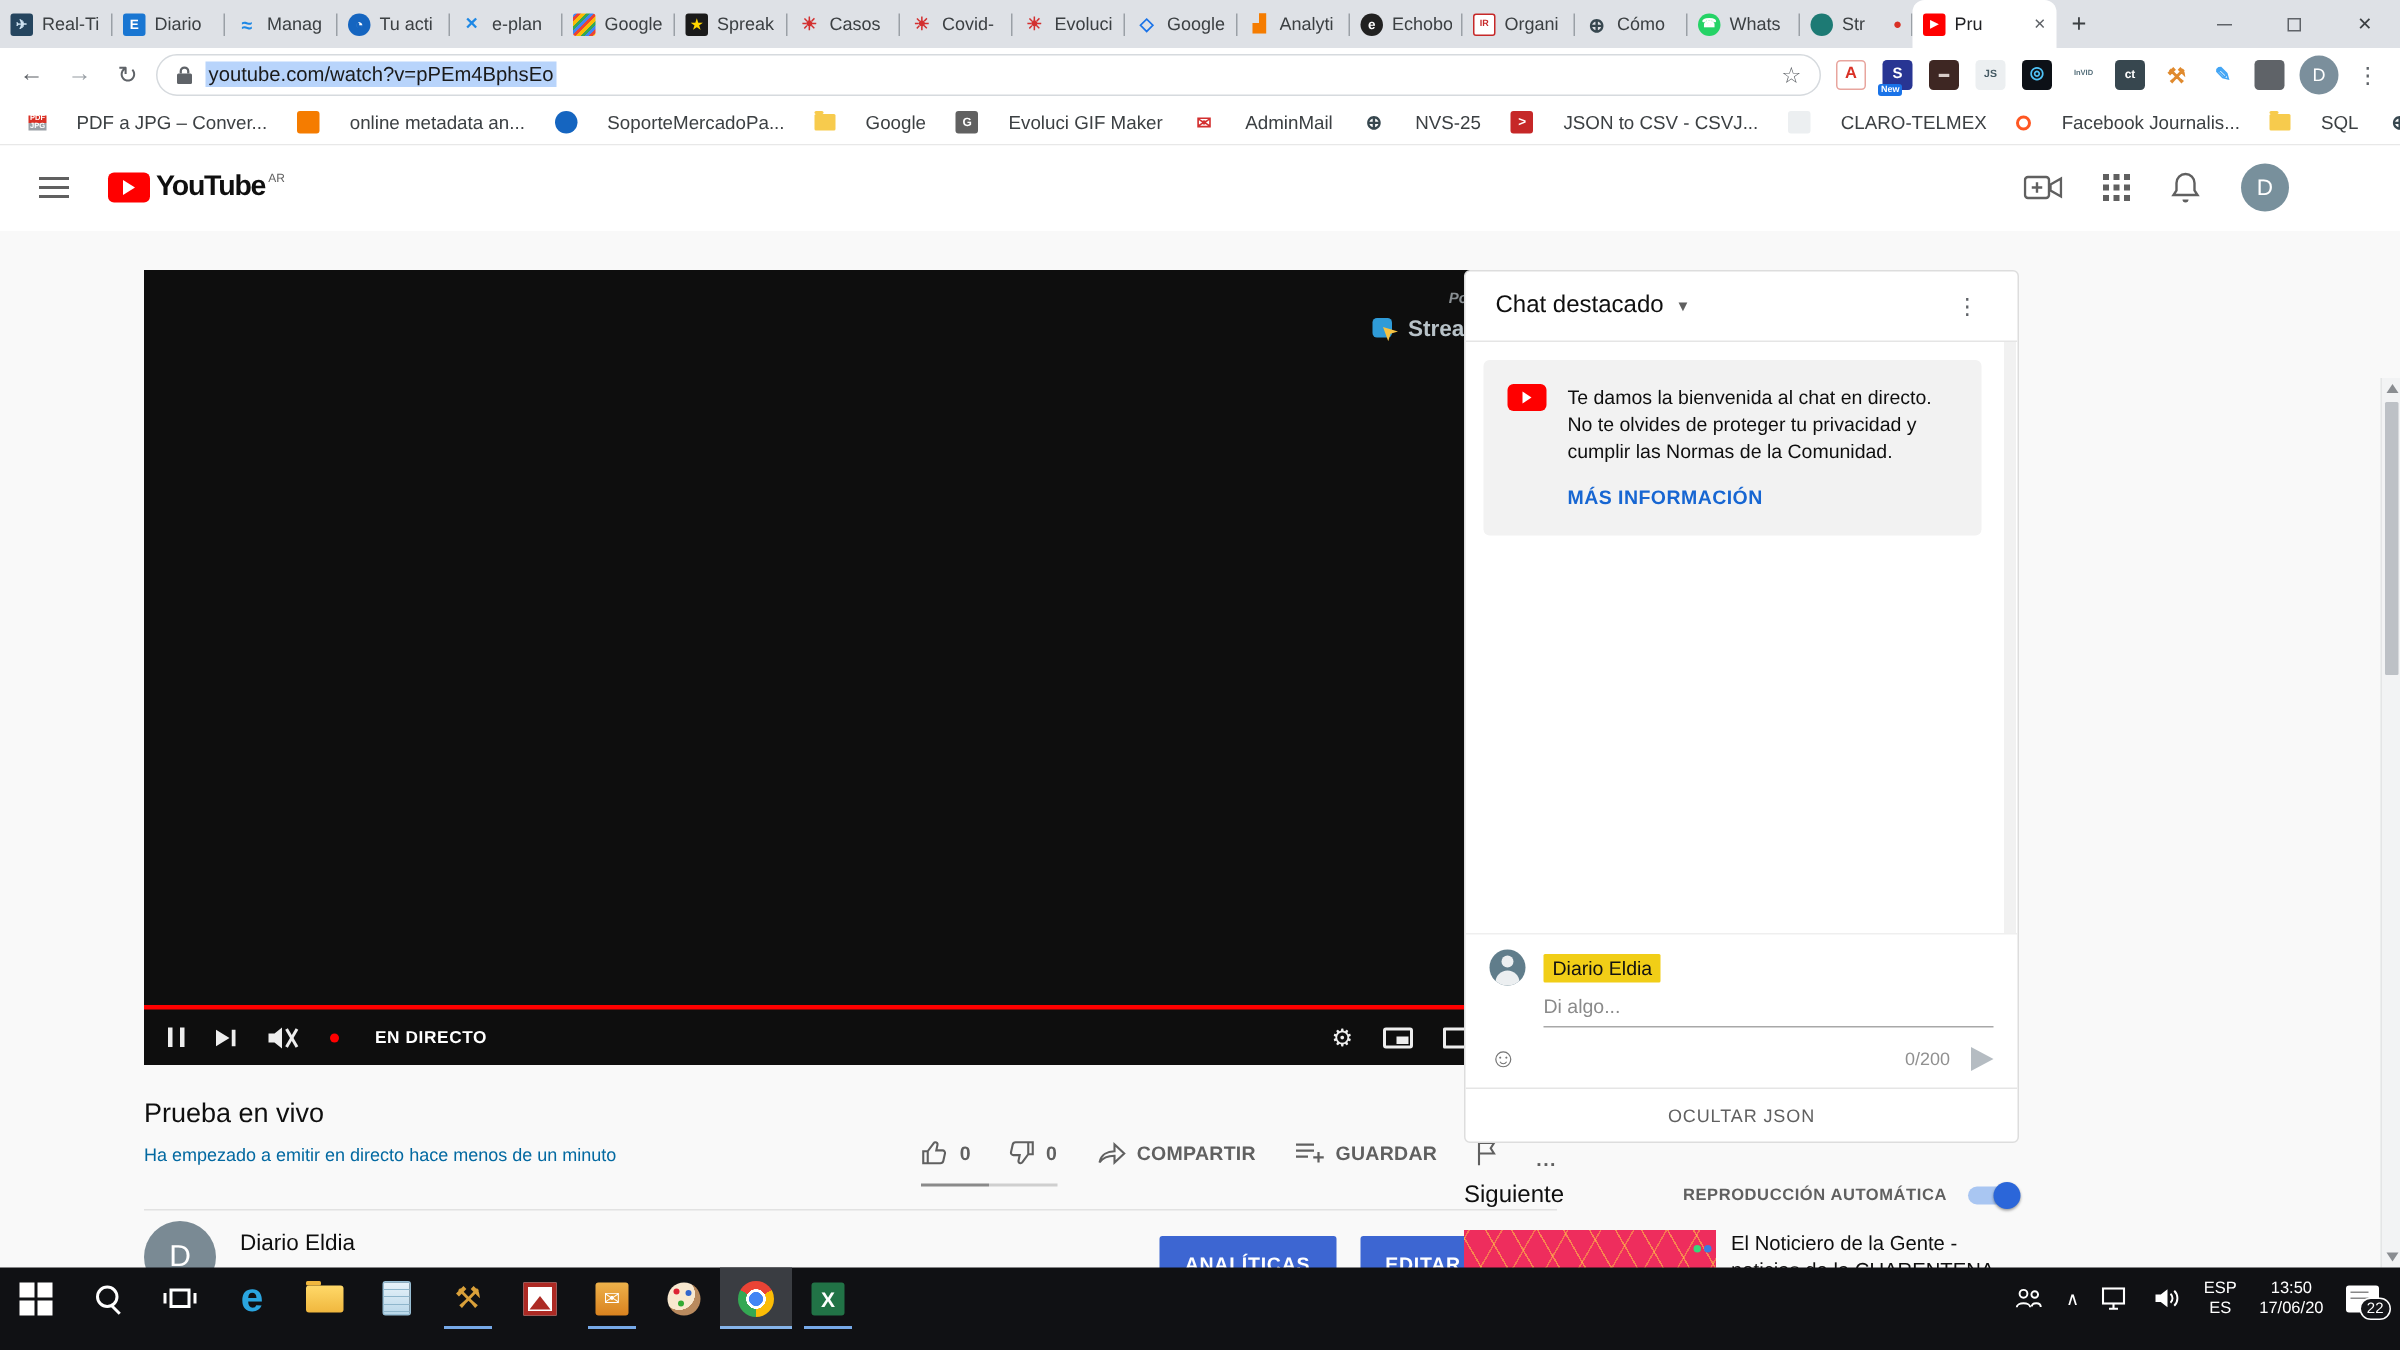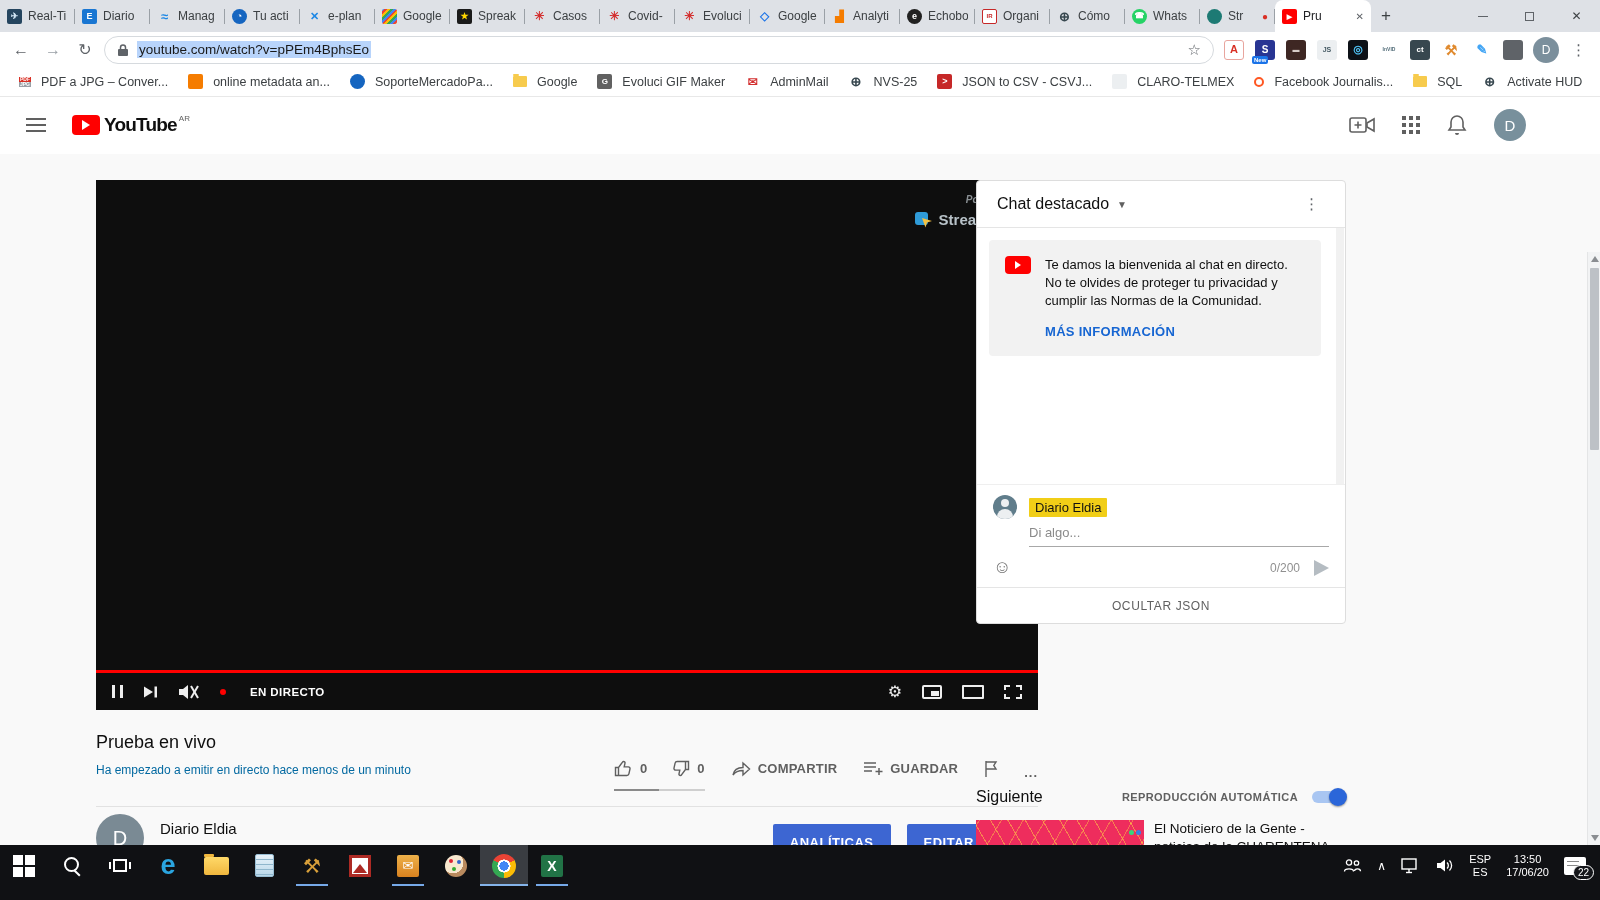--- a/index.html
+++ b/index.html
@@ -28,21 +28,21 @@
 #urlbar{flex:1;height:28px;border:1px solid #d6dade;border-radius:14px;display:flex;align-items:center;padding:0 12px;gap:8px;background:#fff}
 #urltext{font-size:13.5px;color:#1a1a1a;background:var(--url-selection,#b8d4fb);padding:1px 2px}
 #bookmark-star{margin-left:auto;font-size:15px;color:#5f6368}
 #extbar{display:flex;align-items:center;gap:11px;margin:0 4px}
 .ext{width:20px;height:20px;display:flex;align-items:center;justify-content:center;border-radius:3px;font-weight:bold;position:relative;line-height:1}
 .ext-badge{position:absolute;left:-3px;bottom:-4px;background:#1a73e8;color:#fff;font-size:6px;font-weight:bold;padding:1px 2px;border-radius:2px}
 #avatar-toolbar{width:26px;height:26px;border-radius:50%;background:#7b8f9c;color:#fff;font-size:12px;display:flex;align-items:center;justify-content:center}
 .kebab{color:#5f6368;font-size:15px;padding:0 6px}
 .kebab::before{content:"⋮"}
 #bookmarksbar{height:30px;background:#fff;display:flex;align-items:center;padding:0 10px;gap:2px;border-bottom:1px solid #e8e8e8;font-size:12.5px;color:#3c4043}
-.bm{display:flex;align-items:center;gap:10px;padding:0 9px;height:22px;white-space:nowrap}
+.bm{display:flex;align-items:center;gap:20px;padding:0 9px;height:22px;white-space:nowrap}
 .bm-folder{width:14px;height:11px;background:#f7cb4d;border-radius:1px;position:relative}
 .bm-folder::before{content:"";position:absolute;top:-2px;left:0;width:6px;height:2px;background:#f7cb4d;border-radius:1px}
 .bm-ring{width:10px;height:10px;border:2px solid #ff5722;border-radius:50%}
 .bm-pdf{display:flex;flex-direction:column;font-size:5px;line-height:5px;font-weight:bold;text-align:center}
 .bm-pdf i{font-style:normal;color:#fff;background:#d93025;padding:0 1px}
 .bm-pdf i.g{background:#9aa0a6}
 
 #yt-header{height:56px;background:#fff;position:relative;display:flex;align-items:center}
 #burger{width:20px;height:14px;border-top:2px solid #606060;border-bottom:2px solid #606060;position:relative;margin-left:26px}
 #burger::after{content:"";position:absolute;left:0;right:0;top:4px;height:2px;background:#606060}
@@ -85,21 +85,21 @@
 #rating-row{display:flex;gap:24px}
 #ratio-bar{height:2px;margin-top:9px;background:linear-gradient(to right,#8a8a8a 0 50%,#cfcfcf 50% 100%)}
 #more-dots{font-size:13px;font-weight:bold;letter-spacing:1px;margin-top:4px}
 #info-divider{position:absolute;left:96px;top:652px;width:942px;height:1px;background:#e2e2e2}
 #channel-row{position:absolute;left:96px;top:660px;width:942px;display:flex;align-items:flex-start}
 #avatar-channel{width:48px;height:48px;border-radius:50%;background:#7a8a94;color:#fff;font-size:20px;display:flex;align-items:center;justify-content:center}
 #channel-name{margin-left:16px;margin-top:6px;font-size:15px;color:#0f0f0f;font-weight:500}
 #channel-btns{margin-left:auto;display:flex;gap:16px;margin-top:10px}
 .btn-blue{height:37px;padding:0 17px;background:var(--button-blue,#3d66d2);color:#fff;font-size:13px;font-weight:bold;letter-spacing:.5px;display:flex;align-items:center;border-radius:2px}
 
-#chat{position:absolute;left:976px;top:26px;width:370px;height:444px;background:#fff;border:1px solid #ddd;border-radius:4px;display:flex;flex-direction:column;overflow:hidden}
+#chat{position:absolute;left:976px;top:26px;width:370px;height:582px;background:#fff;border:1px solid #ddd;border-radius:4px;display:flex;flex-direction:column;overflow:hidden}
 #chat-header{height:47px;flex:none;display:flex;align-items:center;padding:0 20px;border-bottom:1px solid #e5e5e5}
 #chat-title{font-size:16px;color:#0f0f0f}
 #chat-chevron{font-size:10px;color:#606060;margin-left:8px}
 #chat-kebab{margin-left:auto}
 #chat-body{flex:1;position:relative;padding:12px 20px 0 12px}
 #chat-scrollstrip{position:absolute;right:1px;top:0;bottom:0;width:8px;background:#f1f1f1}
 #welcome{background:#f2f2f2;border-radius:4px;padding:16px;display:flex;gap:14px;margin-right:4px}
 #welcome-yt{width:26px;height:18px;background:var(--youtube-red,#f00);border-radius:4px;flex:none;display:flex;align-items:center;justify-content:center}
 #welcome-yt i{width:0;height:0;border-left:6px solid #fff;border-top:4px solid transparent;border-bottom:4px solid transparent}
 #welcome-text{font-size:13px;line-height:18px;color:#0f0f0f}

